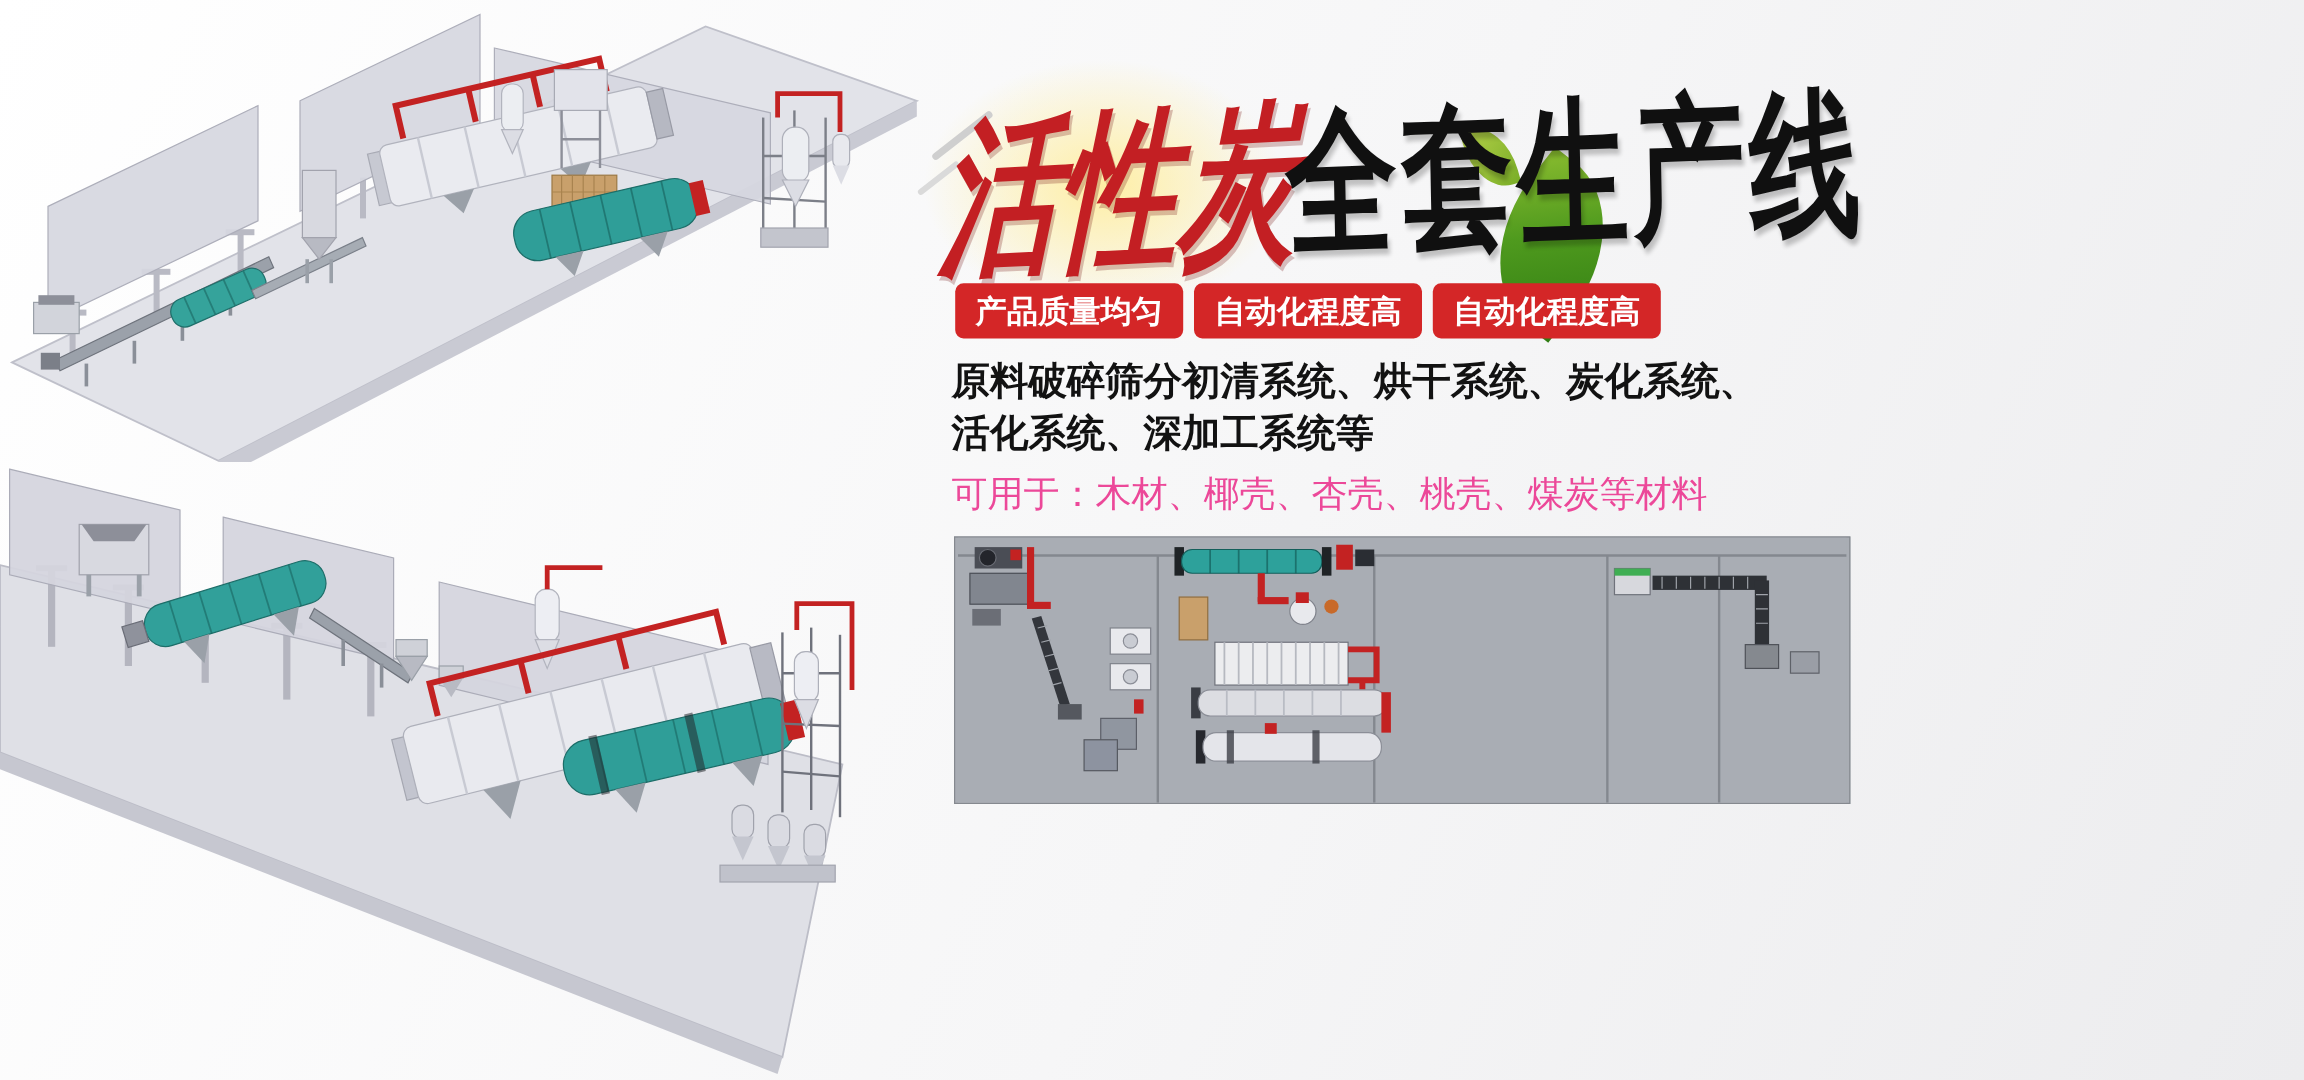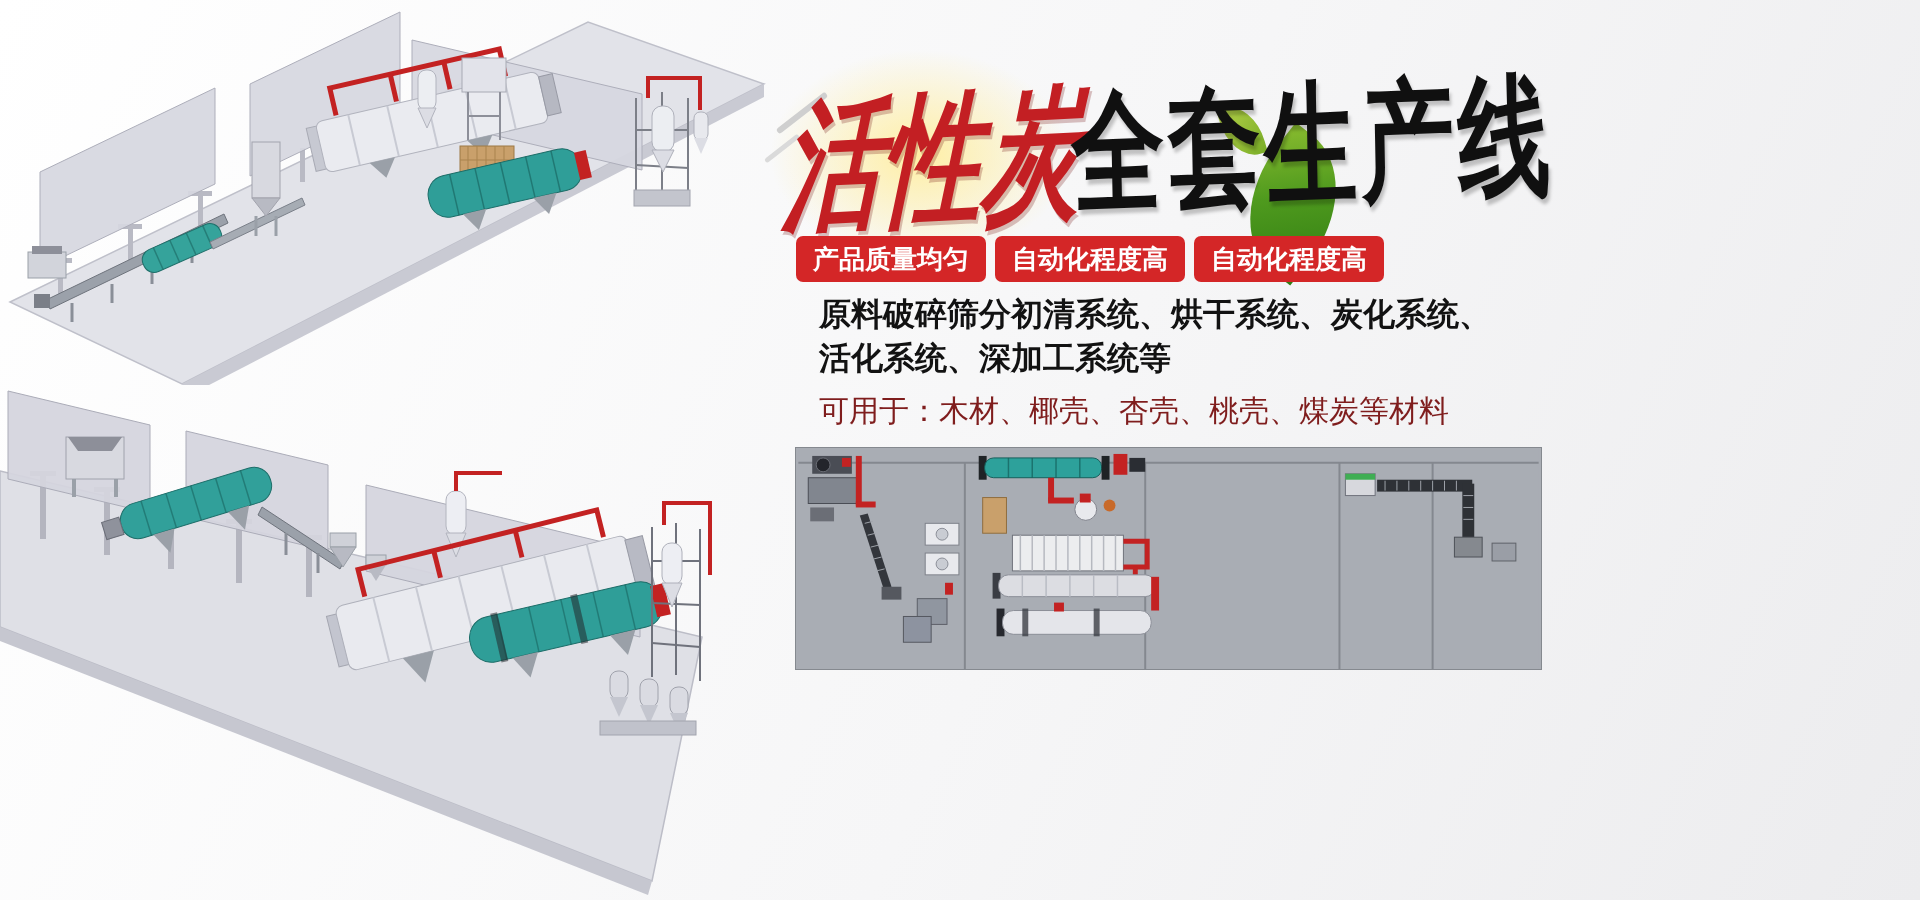--- a/index.html
+++ b/index.html
@@ -57,23 +57,23 @@
     text-shadow: 3px 5px 4px rgba(0,0,0,0.22);
   }
 
   .badges { position:absolute; left:796px; top:236px; display:flex; gap:9px; z-index:2;justify-content:space-between; }
   .badge {
     background:#d42627; color:#ffffff;
     font-size:26px; font-weight:700; line-height:1;
     padding:10px 17px; border-radius:7px; white-space:nowrap;
   }
 
-  .desc { position:absolute; left:819px; top:295px; z-index:2;font-family:Liberation Mono, monospace; }
+  .desc { position:absolute; left:793px; top:295px; z-index:2; }
   .desc-bold { font-size:32px; font-weight:800; color:#121212; line-height:44px; white-space:nowrap; }
-  .desc-light { font-size:30px; font-weight:400; color:#7f1d1d; line-height:40px; margin-top:10px; white-space:nowrap; }
+  .desc-light { font-size:30px; font-weight:400; color:#ec4899; line-height:40px; margin-top:10px; white-space:nowrap; }
 
   .layout-diagram {
     position:absolute; left:795px; top:447px; width:747px; height:223px;
     border:1px solid #85898f; background:#a9adb4; z-index:2;
   }
   svg { display:block; }
 </style>
 </head>
 <body>
 

